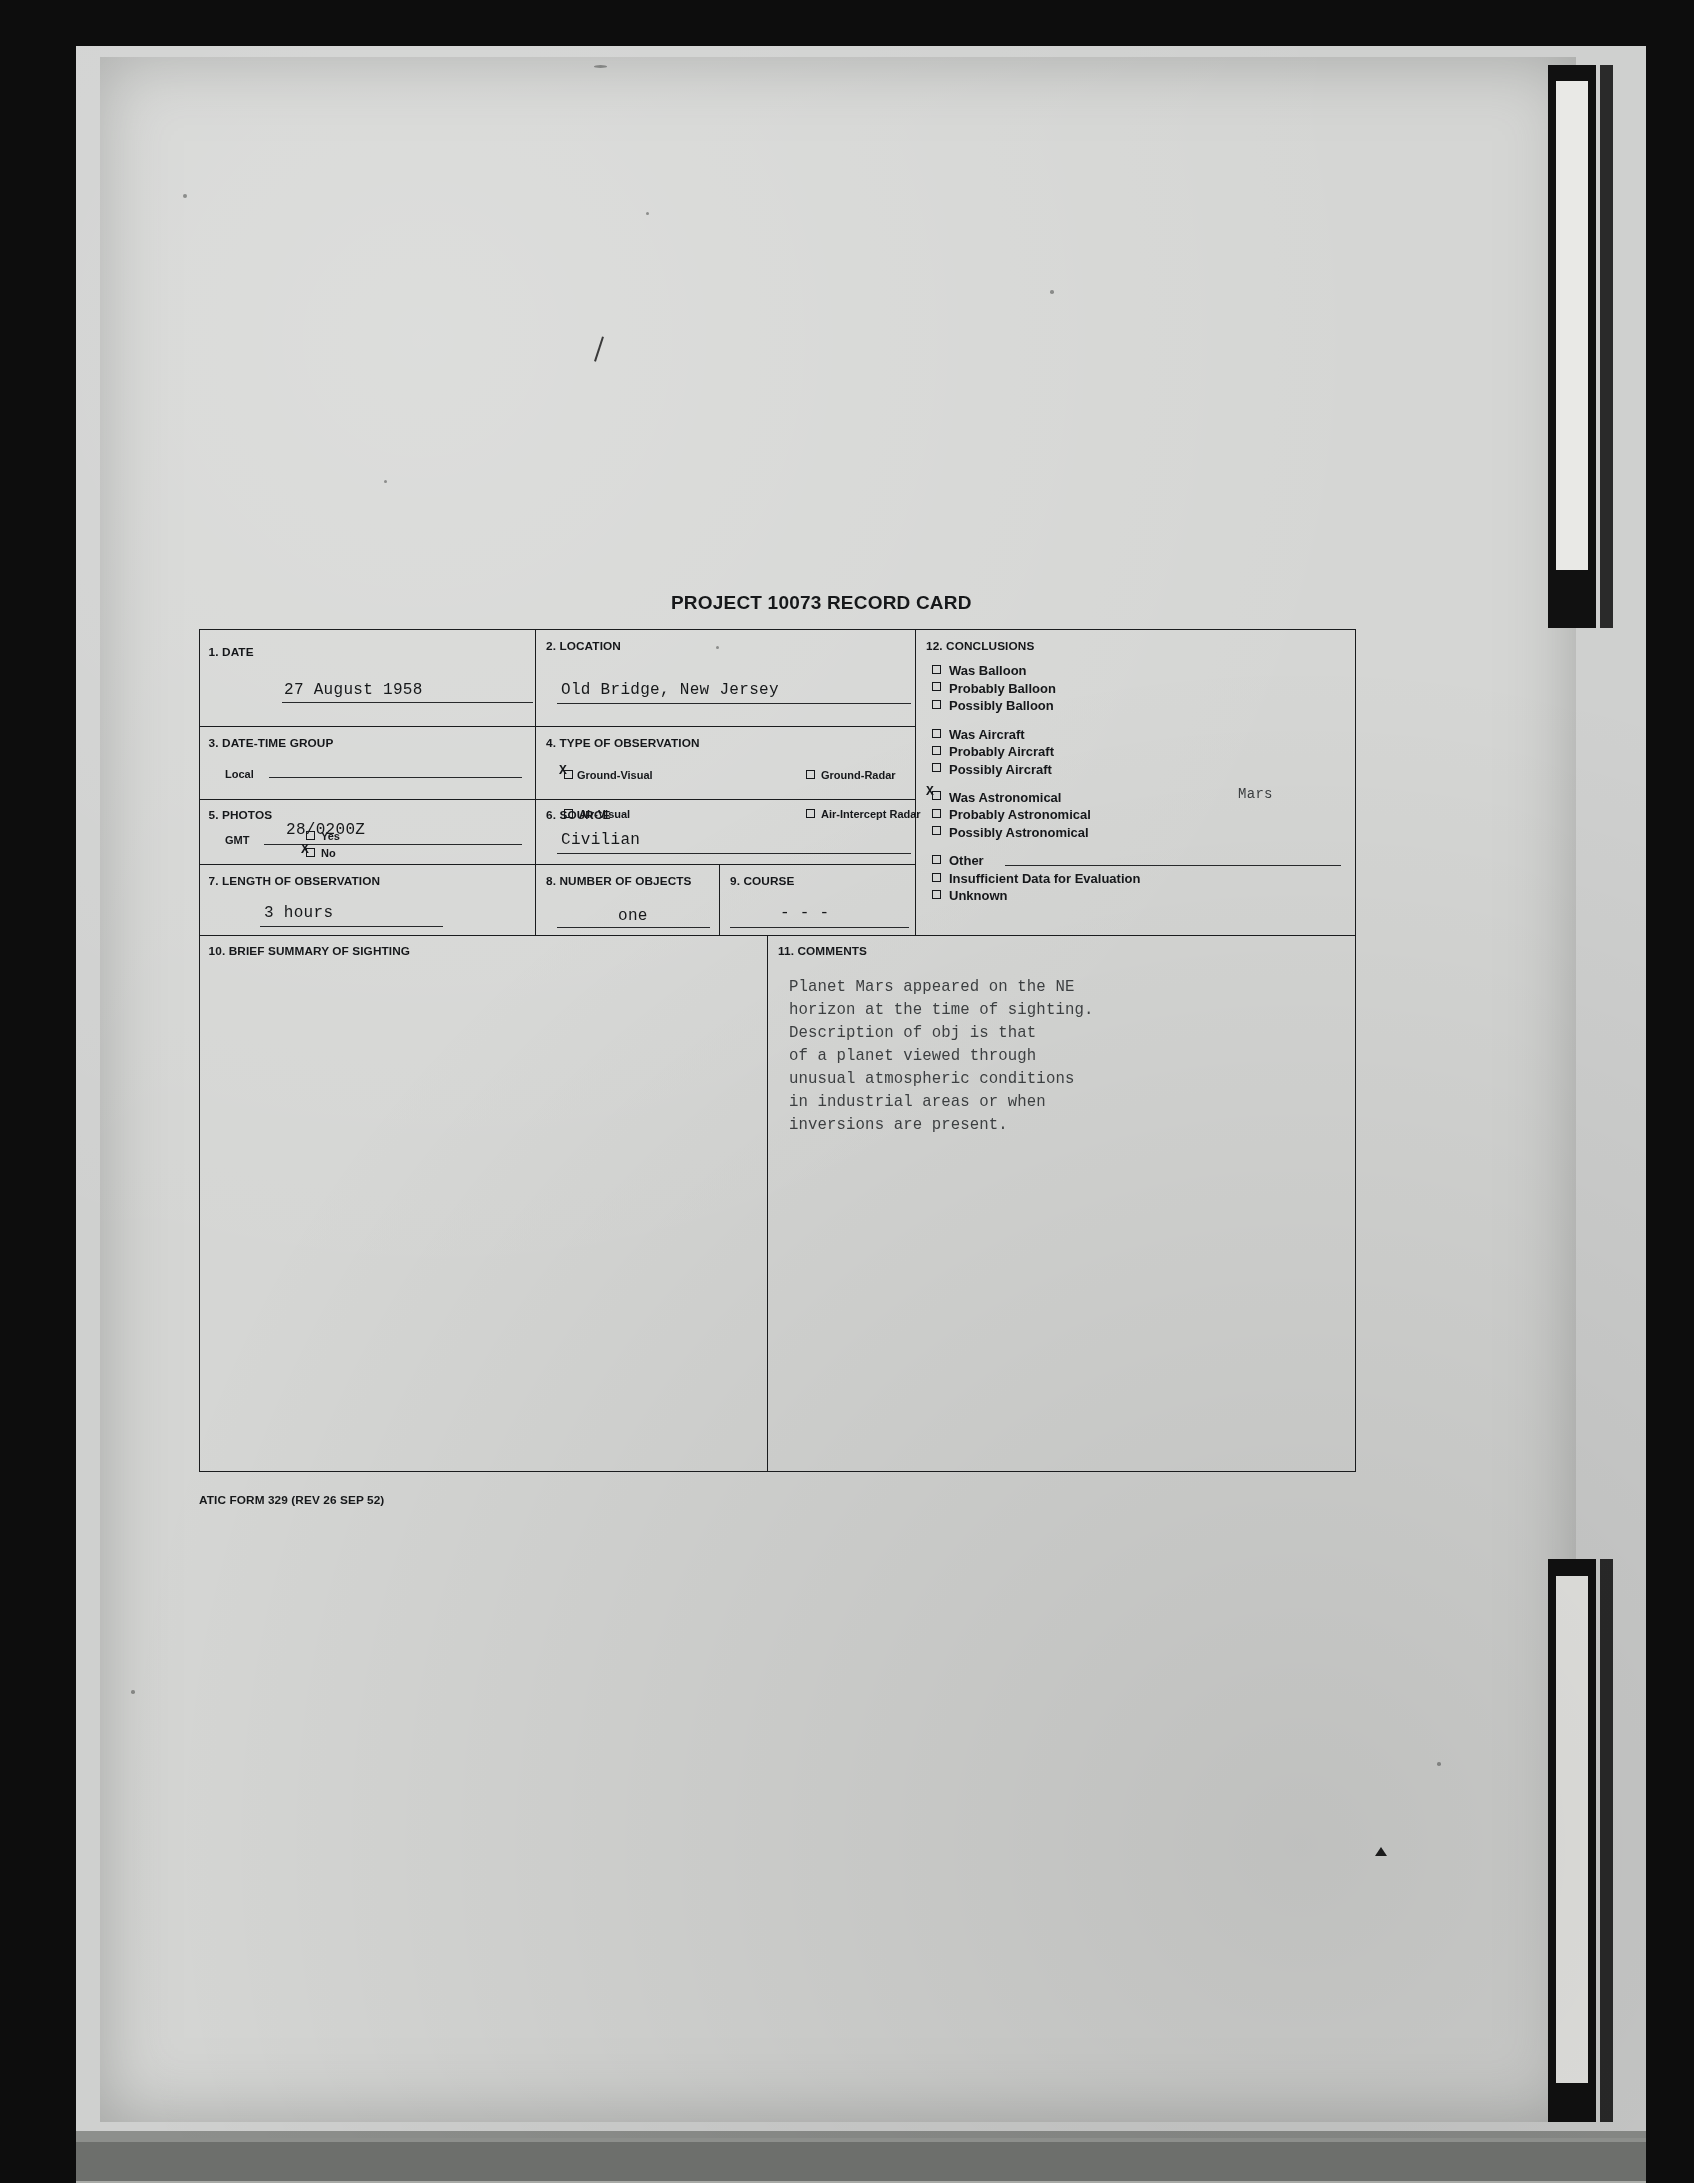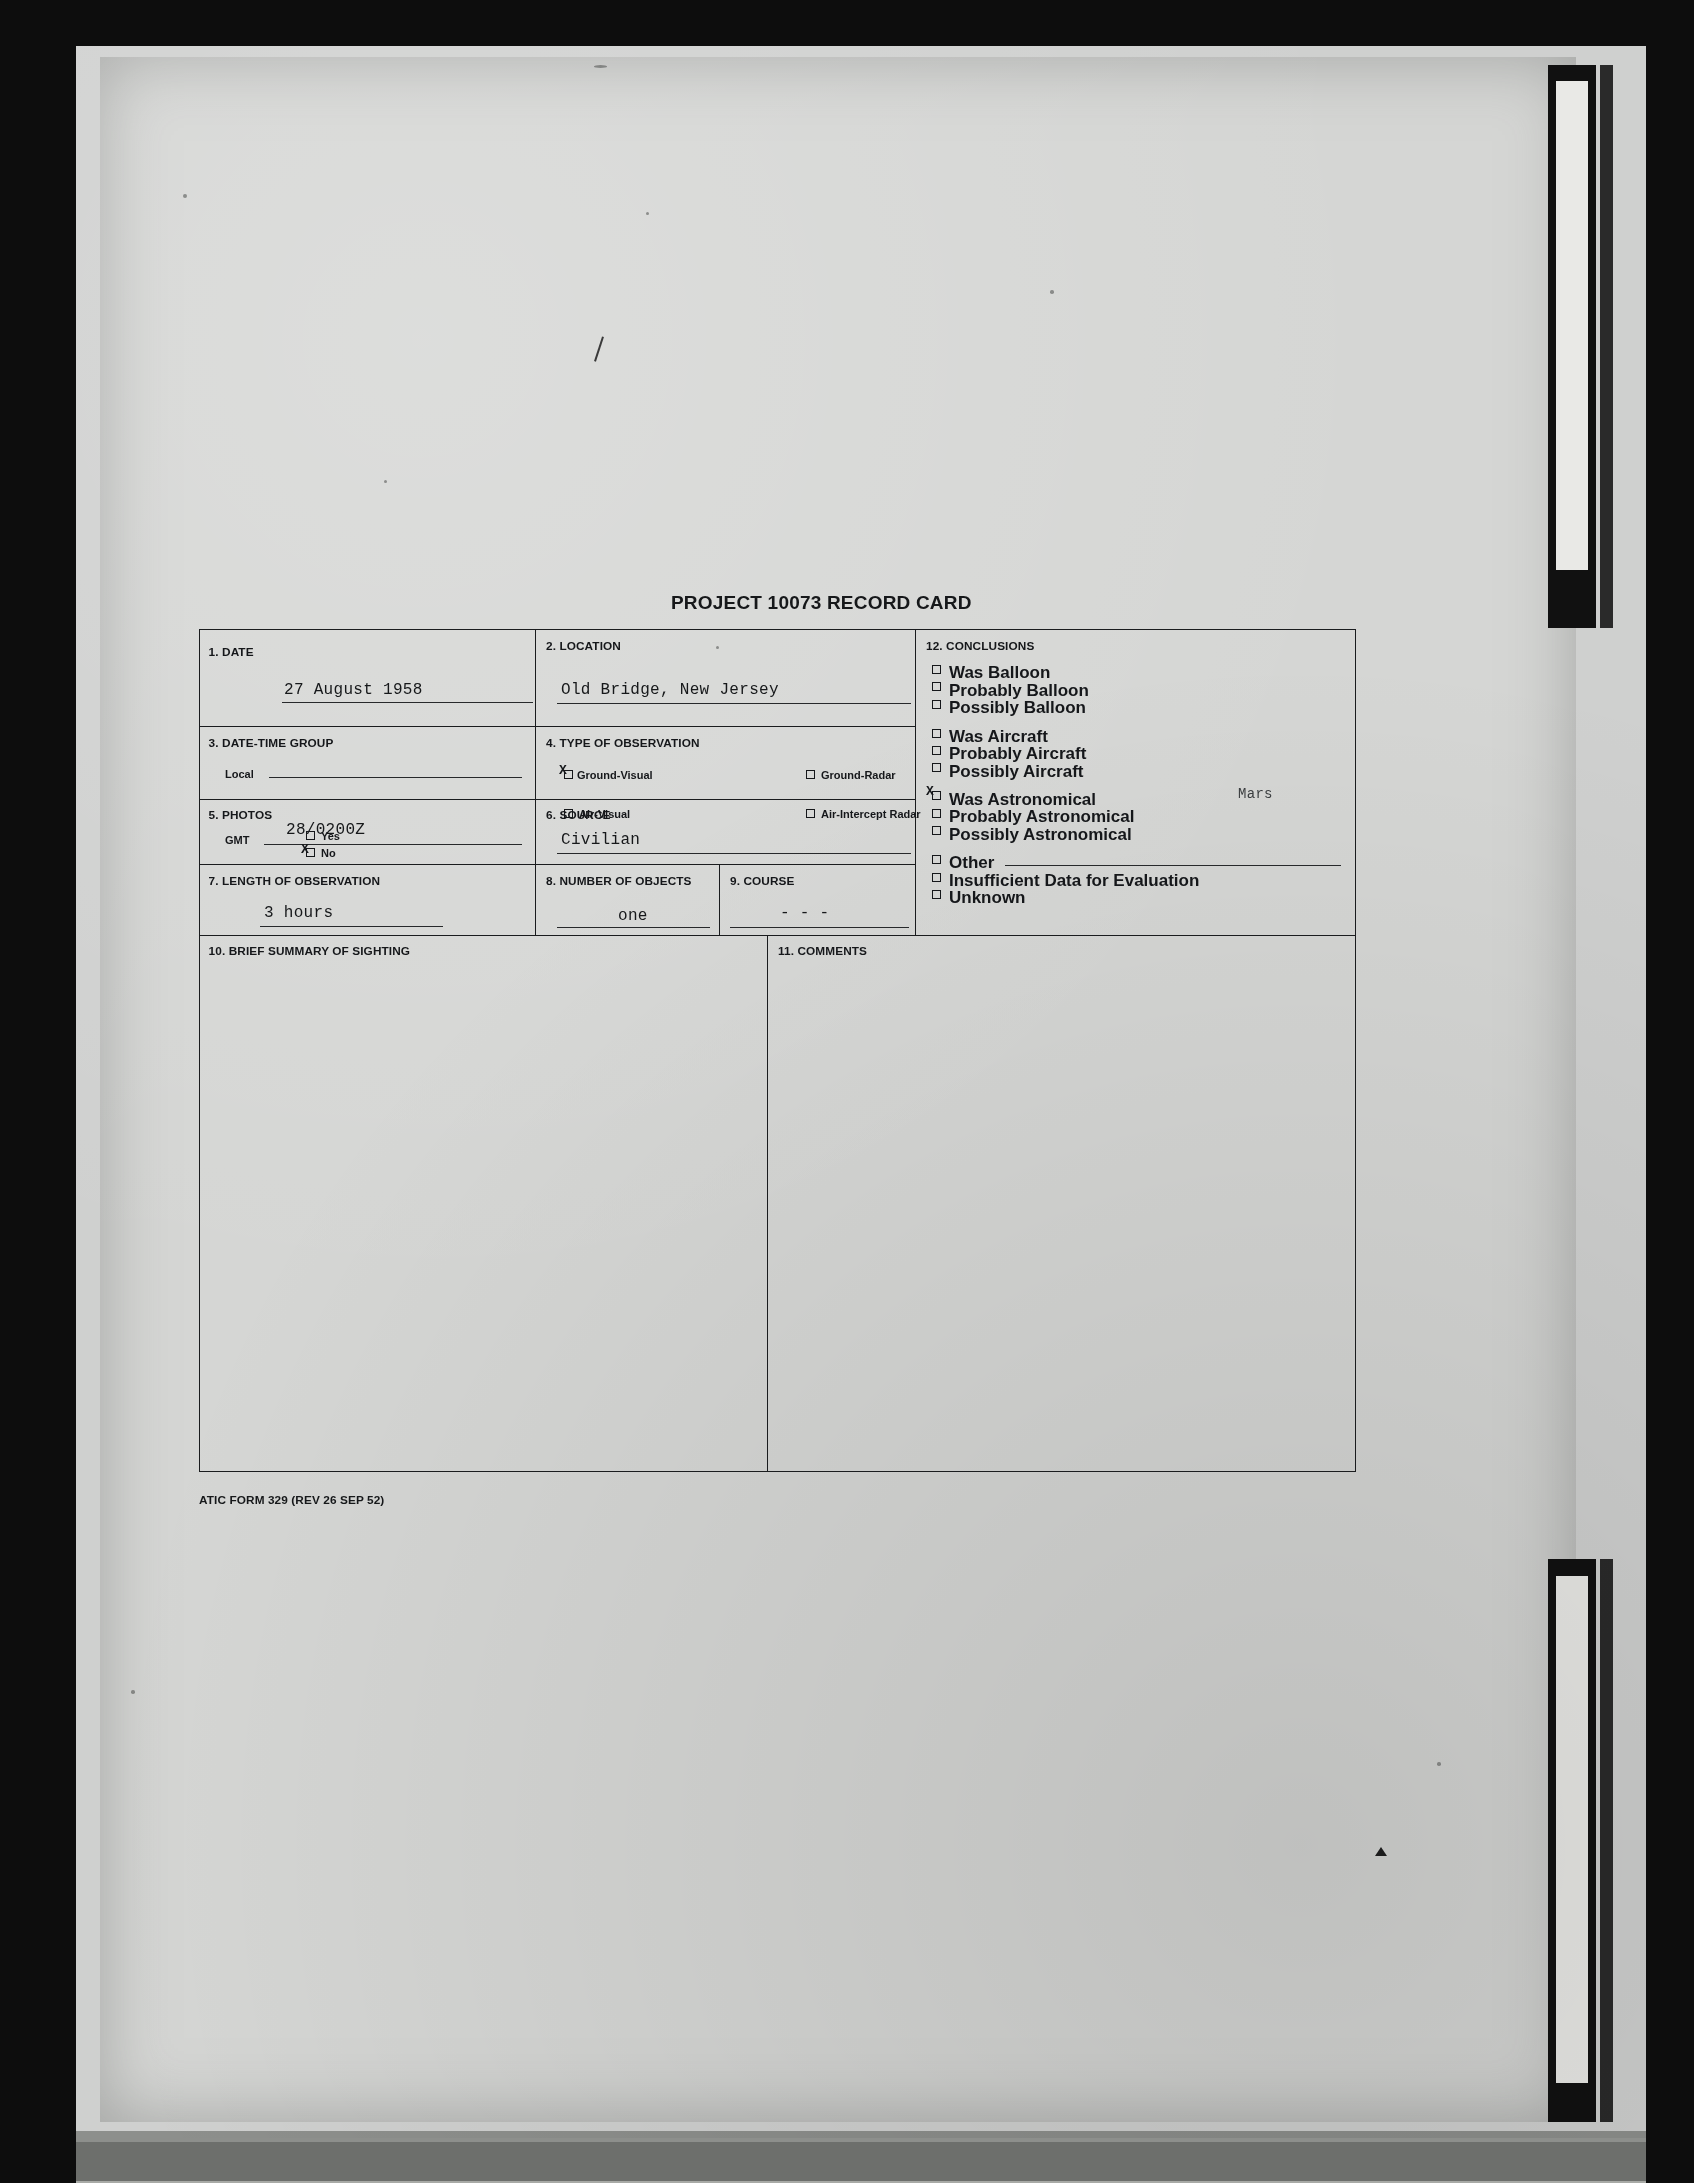--- a/index.html
+++ b/index.html
@@ -161,21 +161,21 @@
     background: #27292b;
   }
   .cbx {
     position: absolute;
     width: 8.7px; height: 8.7px;
     border: 1.3px solid #15171a;
     box-sizing: border-box;
   }
   .conc-item {
     position: absolute;
-    font-size: 17px;
+    font-size: 13px;
     font-weight: bold;
     color: #15171a;
     white-space: nowrap;
   }
   .body-text {
     position: absolute;
     font-family: "Liberation Mono", monospace;
     font-size: 15.7px;
     line-height: 23px;
     color: #16181a;
@@ -324,20 +324,27 @@
     <div class="typed" style="left:419px; top:278px;">one</div>
     <div class="rule" style="left:358px; top:298px; width:153px;"></div>
 
     <div class="fld-label" style="left:531px; top:245px;">9.  COURSE</div>
     <div class="typed" style="left:581px; top:275px;">- - -</div>
     <div class="rule" style="left:531px; top:298px; width:179px;"></div>
 
     <div class="fld-label" style="left:9.6px; top:315px;">10.  BRIEF SUMMARY OF SIGHTING</div>
 
     <div class="fld-label" style="left:579px; top:315px;">11.  COMMENTS</div>
+    <div class="body-text faded" style="left:590px; top:347px;">Planet Mars appeared on the NE
+horizon at the time of sighting.
+Description of obj is that
+of a planet viewed through
+unusual atmospheric conditions
+in industrial areas or when
+inversions are present.</div>
 
     <div class="fld-label" style="left:727px; top:9.6px;">12.  CONCLUSIONS</div>
 
     <div class="cbx" style="left:733px; top:36px;"></div>
     <div class="conc-item" style="left:750px; top:34px;">Was Balloon</div>
     <div class="cbx" style="left:733px; top:53px;"></div>
     <div class="conc-item" style="left:750px; top:52px;">Probably Balloon</div>
     <div class="cbx" style="left:733px; top:71px;"></div>
     <div class="conc-item" style="left:750px; top:69px;">Possibly Balloon</div>
 

